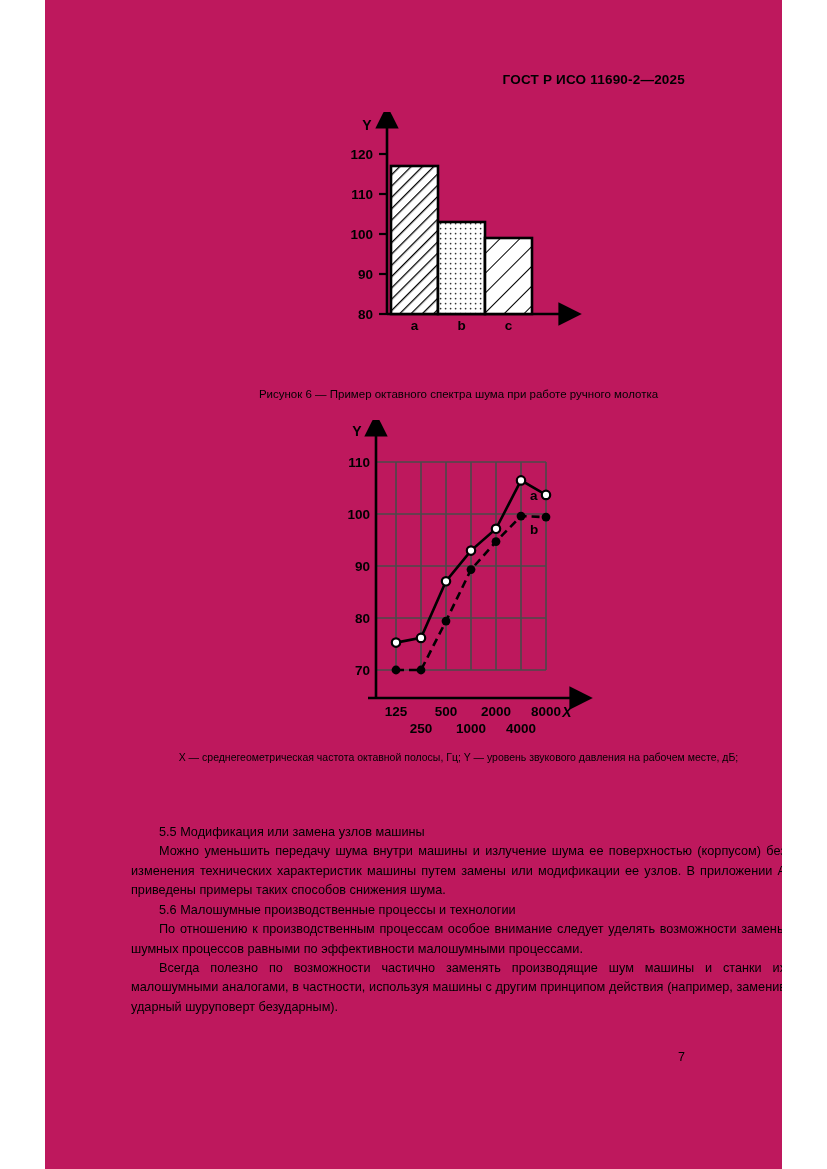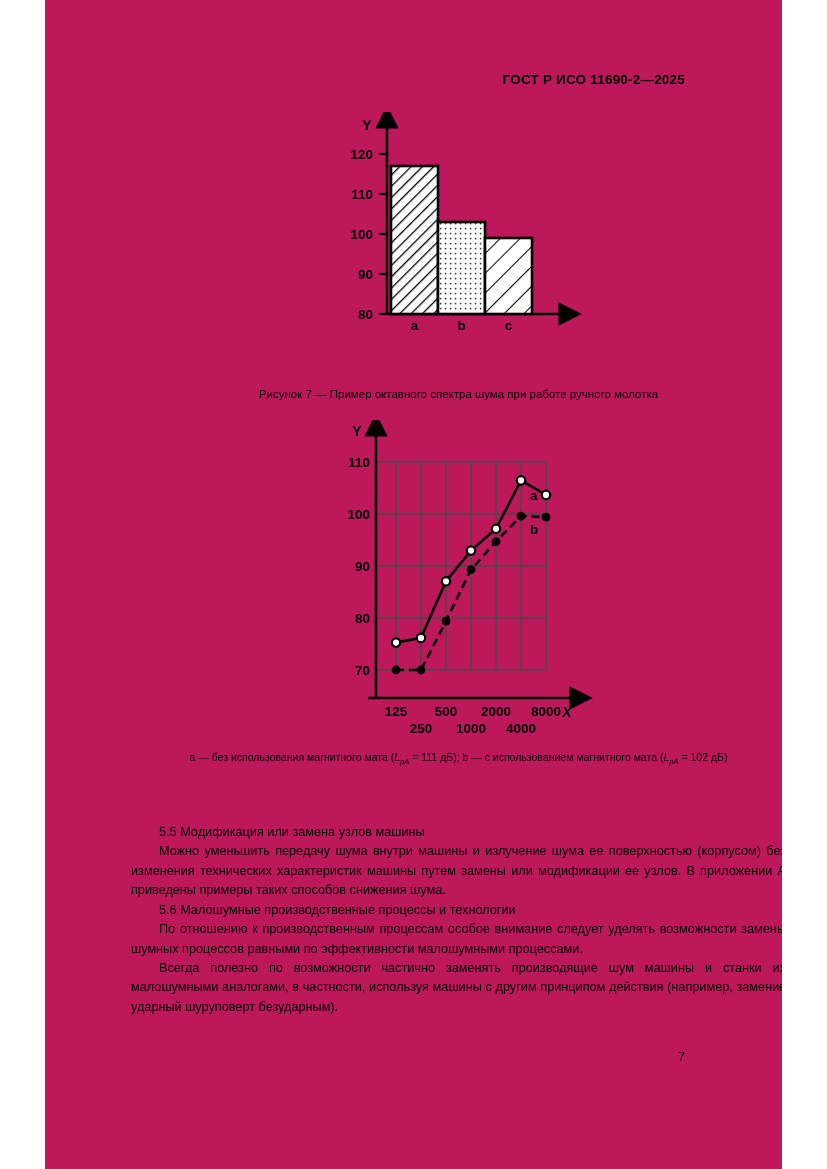--- a/index.html
+++ b/index.html
@@ -164,21 +164,21 @@
       <rect x="109" y="110" width="47" height="92" fill="url(#dotB)" stroke="#000000" stroke-width="2.6"></rect>
       <rect x="156" y="126" width="47" height="76" fill="url(#hatchC)" stroke="#000000" stroke-width="2.6"></rect>
 
       <text x="85.5" y="218" font-family="Liberation Sans, sans-serif" font-size="13.5" font-weight="bold" text-anchor="middle">a</text>
       <text x="132.5" y="218" font-family="Liberation Sans, sans-serif" font-size="13.5" font-weight="bold" text-anchor="middle">b</text>
       <text x="179.5" y="218" font-family="Liberation Sans, sans-serif" font-size="13.5" font-weight="bold" text-anchor="middle">c</text>
     </svg>
   </div>
 
 
-  <div class="caption" id="caption6">Рисунок 7 — Пример октавного спектра шума при работе ручного молотка</div>
+  <div class="caption" id="caption6">Рисунок 6 — Пример октавного спектра шума при работе ручного молотка</div>
 
   <div class="fig7-wrap">
     <svg class="fig7-svg" width="270" height="320" viewBox="0 0 270 320">
       <defs>
         <marker id="arrHead7" markerWidth="9" markerHeight="9" refX="1" refY="4.5" orient="auto">
           <path d="M0,0 L9,4.5 L0,9 z" fill="#000000"></path>
         </marker>
       </defs>
 
       <text x="33" y="16" font-family="Liberation Sans, sans-serif" font-size="14" font-weight="bold" text-anchor="middle">Y</text>
@@ -245,21 +245,21 @@
         <circle cx="197" cy="96.1" r="4.4"></circle>
         <circle cx="222" cy="97.1" r="4.4"></circle>
       </g>
 
       <text x="206" y="80" font-family="Liberation Sans, sans-serif" font-size="13.5" font-weight="bold">a</text>
       <text x="206" y="114" font-family="Liberation Sans, sans-serif" font-size="13.5" font-weight="bold">b</text>
     </svg>
   </div>
 
   <div class="legend" id="legend7">
-    <span class="ln"><span>a — без использования магнитного мата (</span><span class="it">L</span><sub class="it">pA</sub><span> = 111 дБ); b — с использованием магнитного мата (</span><span class="it">L</span><sub class="it">pA</sub><span> = 102 дБ)</span></span>
+    <span class="ln">X — среднегеометрическая частота октавной полосы, Гц; Y — уровень звукового давления на рабочем месте, дБ;</span>
   </div>
 
 
   <div class="body-text" id="sec55">
 
     <h3 class="sec-head">5.5 Модификация или замена узлов машины</h3>
     <p class="para gap-after-head">Можно уменьшить передачу шума внутри машины и излучение шума ее поверхностью (корпусом) без изменения технических характеристик машины путем замены или модификации ее узлов. В приложении А приведены примеры таких способов снижения шума.</p>
 
     <h3 class="sec-head gap-before-head">5.6 Малошумные производственные процессы и технологии</h3>
     <p class="para">По отношению к производственным процессам особое внимание следует уделять возможности замены шумных процессов равными по эффективности малошумными процессами.</p>

